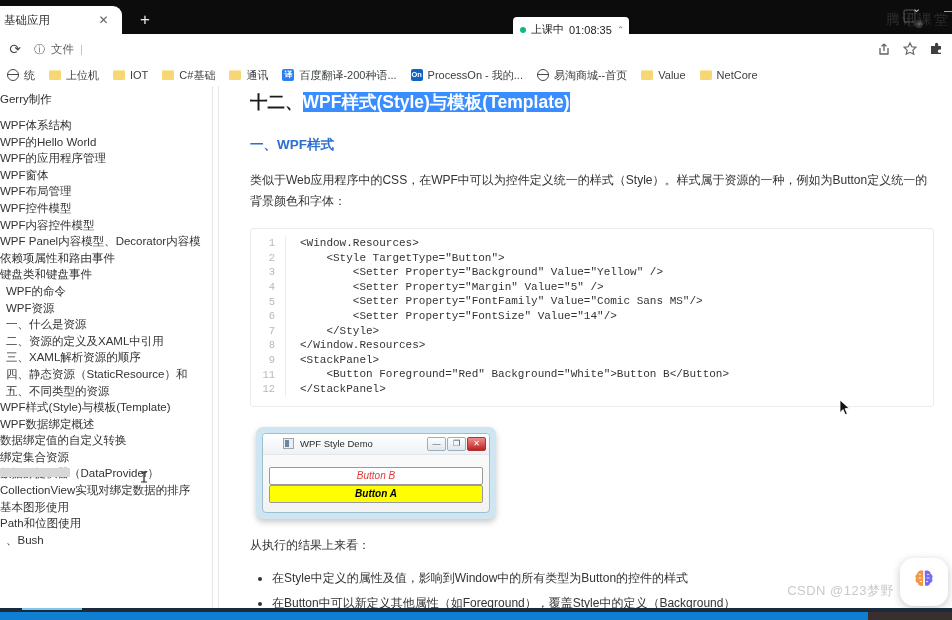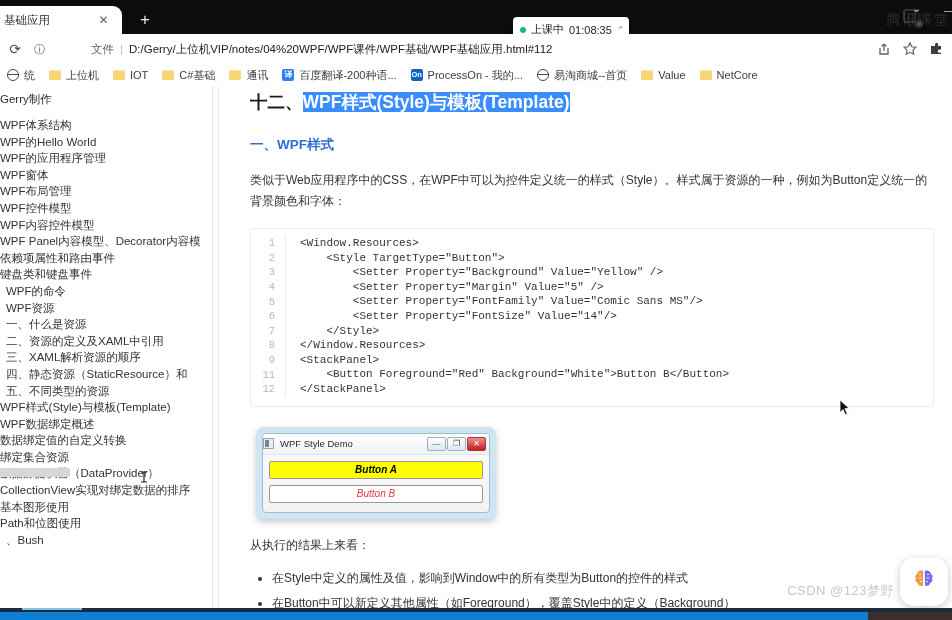--- a/index.html
+++ b/index.html
@@ -85,21 +85,21 @@
   .nav-reload {
     width:26px; height:26px; margin-left:2px;
     display:flex; align-items:center; justify-content:center;
     color:#4b4b4b; font-size:14px; cursor:pointer;
   }
   .url-box {
     margin-left:6px; height:24px; flex:1; display:flex; align-items:center;
     gap:6px; font-size:11.5px; color:#202124; overflow:hidden;
   }
   .url-info-icon { font-size:11px; color:#5f6368; flex:none; }
-  .url-scheme { color:#5f6368; flex:none;margin-left:40px; }
+  .url-scheme { color:#5f6368; flex:none; }
   .url-sep { color:#bdc1c6; flex:none; }
   .url-text { color:#202124; white-space:nowrap; overflow:hidden; }
   .omni-right { display:flex; align-items:center; gap:10px; padding-right:8px; }
   .omni-icon { width:16px; height:16px; color:#5f6368; cursor:pointer; }
 
   
   .bookmarks {
     position:absolute; left:0; top:64px; width:952px; height:22px;
     background:#ffffff; display:flex; align-items:center; gap:0px;
     font-size:11px; color:#3c4043; overflow:hidden;
@@ -208,21 +208,21 @@
     margin:20px 0 0 6px; width:240px; height:92px; position:relative;
     background:#cfe6f2; border-radius:7px; padding:6px;
     box-shadow:0 3px 6px rgba(0,0,0,.22);
   }
   .demo-frame {
     width:100%; height:100%; background:#f6f6f6;
     border:1px solid #9fbfd0; border-radius:4px; position:relative; overflow:hidden;
     background:linear-gradient(#fdfdfd,#f2f2f2);
   }
   .demo-title {
-    height:21px; display:flex; align-items:center; padding-left:0; gap:6px;
+    height:21px; display:flex; align-items:center; padding-left:20px; gap:6px;
     background:linear-gradient(#ffffff,#eef2f5);
     border-bottom:1px solid #e0e6ea;
   }
   .demo-app-icon {
     width:11px; height:11px; background:#e9eef2; border:1px solid #9aa7b0;
     position:relative; flex:none;
   }
   .demo-app-icon:after{ content:""; position:absolute; left:1px; top:1px; width:4px; height:7px; background:#6f8698;}
   .demo-title-text { font-size:9.5px; color:#2a2a2a; }
   .demo-wbtns { position:absolute; right:3px; top:3px; display:flex; gap:1px; }
@@ -306,21 +306,20 @@
         <span class="timer-caret">⌃</span>
       </div>
     </div>
 
     <div class="omnibar">
       <div class="nav-reload">⟳</div>
       <div class="url-box">
         <span class="url-info-icon">ⓘ</span>
         <span class="url-scheme">文件</span>
         <span class="url-sep">|</span>
-        <span class="url-text">D:/Gerry/上位机VIP/notes/04%20WPF/WPF课件/WPF基础/WPF基础应用.html#112</span>
       </div>
       <div class="omni-right">
         <span class="omni-icon">
           <svg width="16" height="16" viewBox="0 0 16 16">
             <path d="M4 7v6h8V7" fill="none" stroke="#5f6368" stroke-width="1.3"></path>
             <path d="M8 10V3M8 3 5.6 5.4M8 3l2.4 2.4" fill="none" stroke="#5f6368" stroke-width="1.3"></path>
           </svg>
         </span>
         <span class="omni-icon">
           <svg width="16" height="16" viewBox="0 0 16 16">
@@ -494,22 +493,22 @@
               <div class="demo-title">
                 <span class="demo-app-icon"></span>
                 <span class="demo-title-text">WPF Style Demo</span>
                 <span class="demo-wbtns">
                   <span class="wbtn">—</span>
                   <span class="wbtn">❐</span>
                   <span class="wbtn close">✕</span>
                 </span>
               </div>
               <div class="demo-body">
+                <div class="demo-btn b">Button B</div>
                 <div class="demo-btn a">Button A</div>
-                <div class="demo-btn b">Button B</div>
               </div>
             </div>
           </div>
 
           <p class="doc-p2">从执行的结果上来看：</p>
           <ul class="doc-ul">
             <li>在Style中定义的属性及值，影响到Window中的所有类型为Button的控件的样式</li>
             <li>在Button中可以新定义其他属性（如Foreground），覆盖Style中的定义（Background）</li>
           </ul>
 

